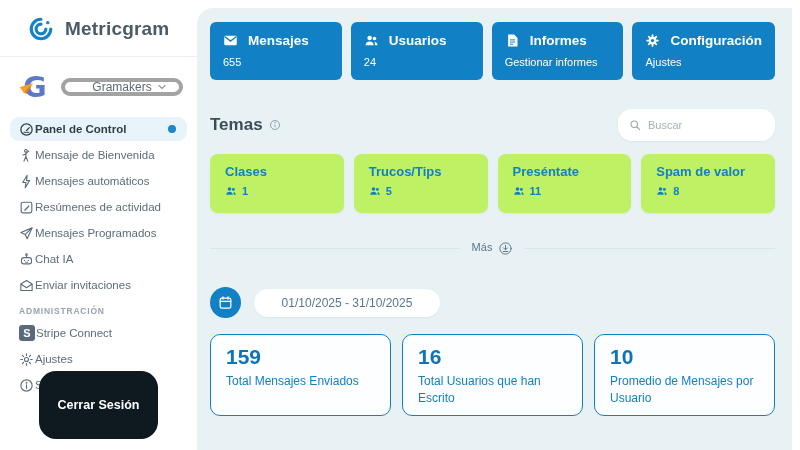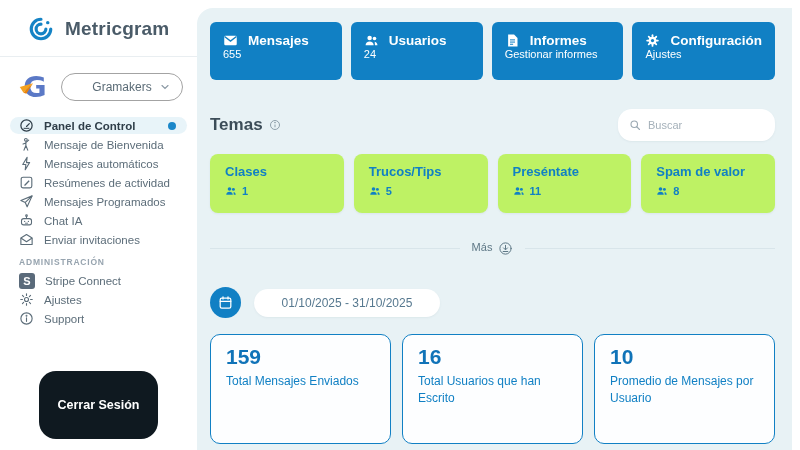--- a/index.html
+++ b/index.html
@@ -8,40 +8,40 @@
   .screen { width:800px; height:450px; display:flex; position:relative; overflow:hidden; }
 
   
   .sidebar { width:197px; flex-shrink:0; background:#fff; position:relative; z-index:2; }
   .logo-row { display:flex; align-items:center; gap:9px; padding:14px 0 12px 26px; }
   .logo-row svg { width:30px; height:30px; }
   .logo-text { font-size:19px; font-weight:bold; color:#4a5b68; letter-spacing:.2px; }
   .sidebar-divider { border-top:1px solid #e9eef1; }
   .profile-row { display:flex; align-items:center; gap:8px; padding:11px 14px 9px 15px; }
   .avatar { width:38px; height:38px; flex-shrink:0; }
-  .workspace-pill { flex:1; height:28px; border:1px solid #a3a3a3; border-radius:18px; display:flex; align-items:center; justify-content:center; font-size:12px; color:#5a6b76; background:#fff; cursor:pointer; position:relative; }
+  .workspace-pill { flex:1; height:18px; border:4px solid #a3a3a3; border-radius:18px; display:flex; align-items:center; justify-content:center; font-size:12px; color:#5a6b76; background:#fff; cursor:pointer; position:relative; }
   .workspace-pill .chev { position:absolute; right:11px; width:12px; height:12px; color:#8b99a4; display:flex; }
   .nav { padding:2px 10px 0 10px; }
-  .nav-item { display:flex; align-items:center; gap:10px; height:17px; padding:0 9px; font-size:11.5px; color:#5c6d79; border-radius:9px; cursor:pointer; margin-bottom:2px; white-space:nowrap; }
+  .nav-item { display:flex; align-items:center; gap:1px; height:24px; padding:0 9px; font-size:11.5px; color:#5c6d79; border-radius:9px; cursor:pointer; margin-bottom:2px; white-space:nowrap; }
   .nav-item svg { width:15px; height:15px; flex-shrink:0; }
   .nav-item.active { background:#e8f4f9; color:#2f3e49; font-weight:bold; }
   .active-dot { width:8px; height:8px; border-radius:50%; background:#1b87c9; margin-left:auto; margin-right:2px; }
   .nav-section { font-size:8.5px; font-weight:bold; color:#97a4af; letter-spacing:.8px; padding:7px 0 5px 9px; }
   .stripe-badge { width:16px; height:16px; background:#5a6a7a; border-radius:3px; color:#fff; font-size:11px; font-weight:bold; display:flex; align-items:center; justify-content:center; flex-shrink:0; }
   .logout-btn { position:absolute; bottom:11px; left:50%; transform:translateX(-50%); background:#0f1920; color:#fff; border:none; border-radius:17px; padding:27px 19px; font-size:12.5px; font-weight:bold; font-family:inherit; cursor:pointer; white-space:nowrap; }
 
   
   .main { flex:1; background:#fff; position:relative; }
   .panel { position:absolute; top:8px; left:0; right:0; bottom:0; background:#e8f2f5; border-top-left-radius:16px; padding:14px 25px 0 13px; }
 
   .action-cards { display:flex; gap:9px; }
   .action-card { flex:1; background:#1180c4; border-radius:6px; padding:11px 13px; color:#fff; cursor:pointer; height:58px; }
   .action-head { display:flex; align-items:center; gap:10px; font-weight:bold; font-size:13.5px; white-space:nowrap; }
   .action-head svg { width:15px; height:15px; flex-shrink:0; }
-  .action-sub { margin-top:0; font-size:11px; }
+  .action-sub { margin-top:8px; font-size:11px; }
 
   .topics-header { display:flex; align-items:center; margin-top:29px; }
   .topics-title { font-size:17px; font-weight:bold; color:#3c4d58; display:flex; gap:6px; align-items:center; }
   .topics-title .info { width:12px; height:12px; color:#8fa0ab; display:flex; }
   .search-box { margin-left:auto; width:157px; height:27px; background:#fff; border-radius:14px; display:flex; align-items:center; padding:16px 11px; gap:7px; box-shadow:0 1px 2px rgba(120,150,160,.10); }
   .search-box svg { width:12px; height:12px; color:#9aa8b2; flex-shrink:0; }
   .search-box input { border:none; outline:none; background:transparent; font-size:11px; color:#44525c; width:100%; font-family:inherit; }
   .search-box input::placeholder { color:#a5b1ba; }
 
   .topic-cards { display:flex; gap:10px; margin-top:13px; }
@@ -54,21 +54,21 @@
   .more-divider .line { flex:1; height:1px; background:#d8e5ea; }
   .more-center { display:flex; align-items:flex-start; gap:6px; padding:0 12px; cursor:pointer; }
   .more-center svg { width:15px; height:15px; }
 
   .date-row { display:flex; align-items:center; margin-top:31px; gap:13px; }
   .calendar-btn { width:31px; height:31px; border-radius:50%; background:#1180c4; border:none; display:flex; align-items:center; justify-content:center; cursor:pointer; }
   .calendar-btn svg { width:15px; height:15px; color:#fff; }
   .date-pill { width:186px; height:28px; background:#fff; border-radius:14px; display:flex; align-items:center; justify-content:center; font-size:12px; color:#56788f; cursor:pointer; box-shadow:0 1px 2px rgba(120,150,160,.10); }
 
   .stat-cards { display:flex; gap:11px; margin-top:16px; }
-  .stat-card { flex:1; background:#fdfeff; border:1.5px solid #1180c4; border-radius:10px; padding:10px 15px; height:110px; }
+  .stat-card { flex:1; background:#fdfeff; border:1.5px solid #1180c4; border-radius:10px; padding:10px 15px; height:82px; }
   .stat-value { font-size:21px; font-weight:bold; color:#1073b8; }
   .stat-label { margin-top:4px; font-size:12px; color:#1180c4; line-height:1.45; max-width:200px; }
 
   .scroll-strip { position:absolute; right:0; top:0; width:8px; height:100%; background:#fff; z-index:5; }
 </style>
 </head>
 <body>
 
 <div class="screen">
 

